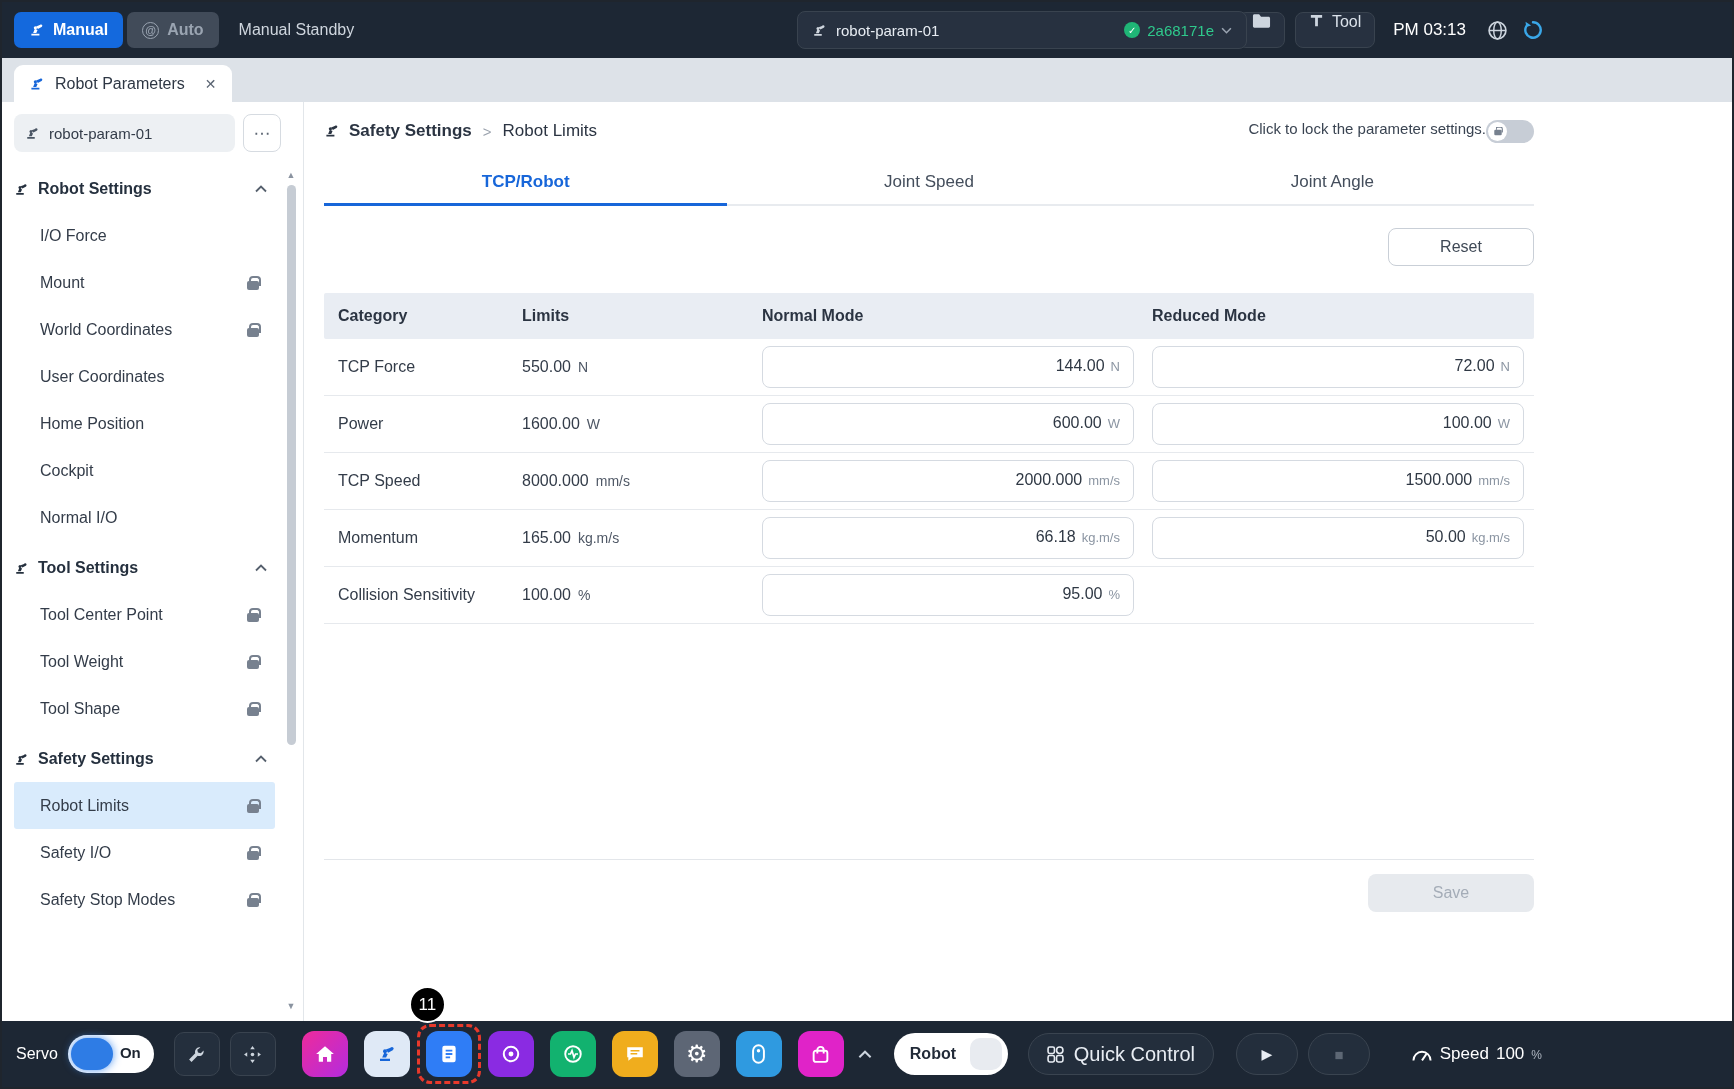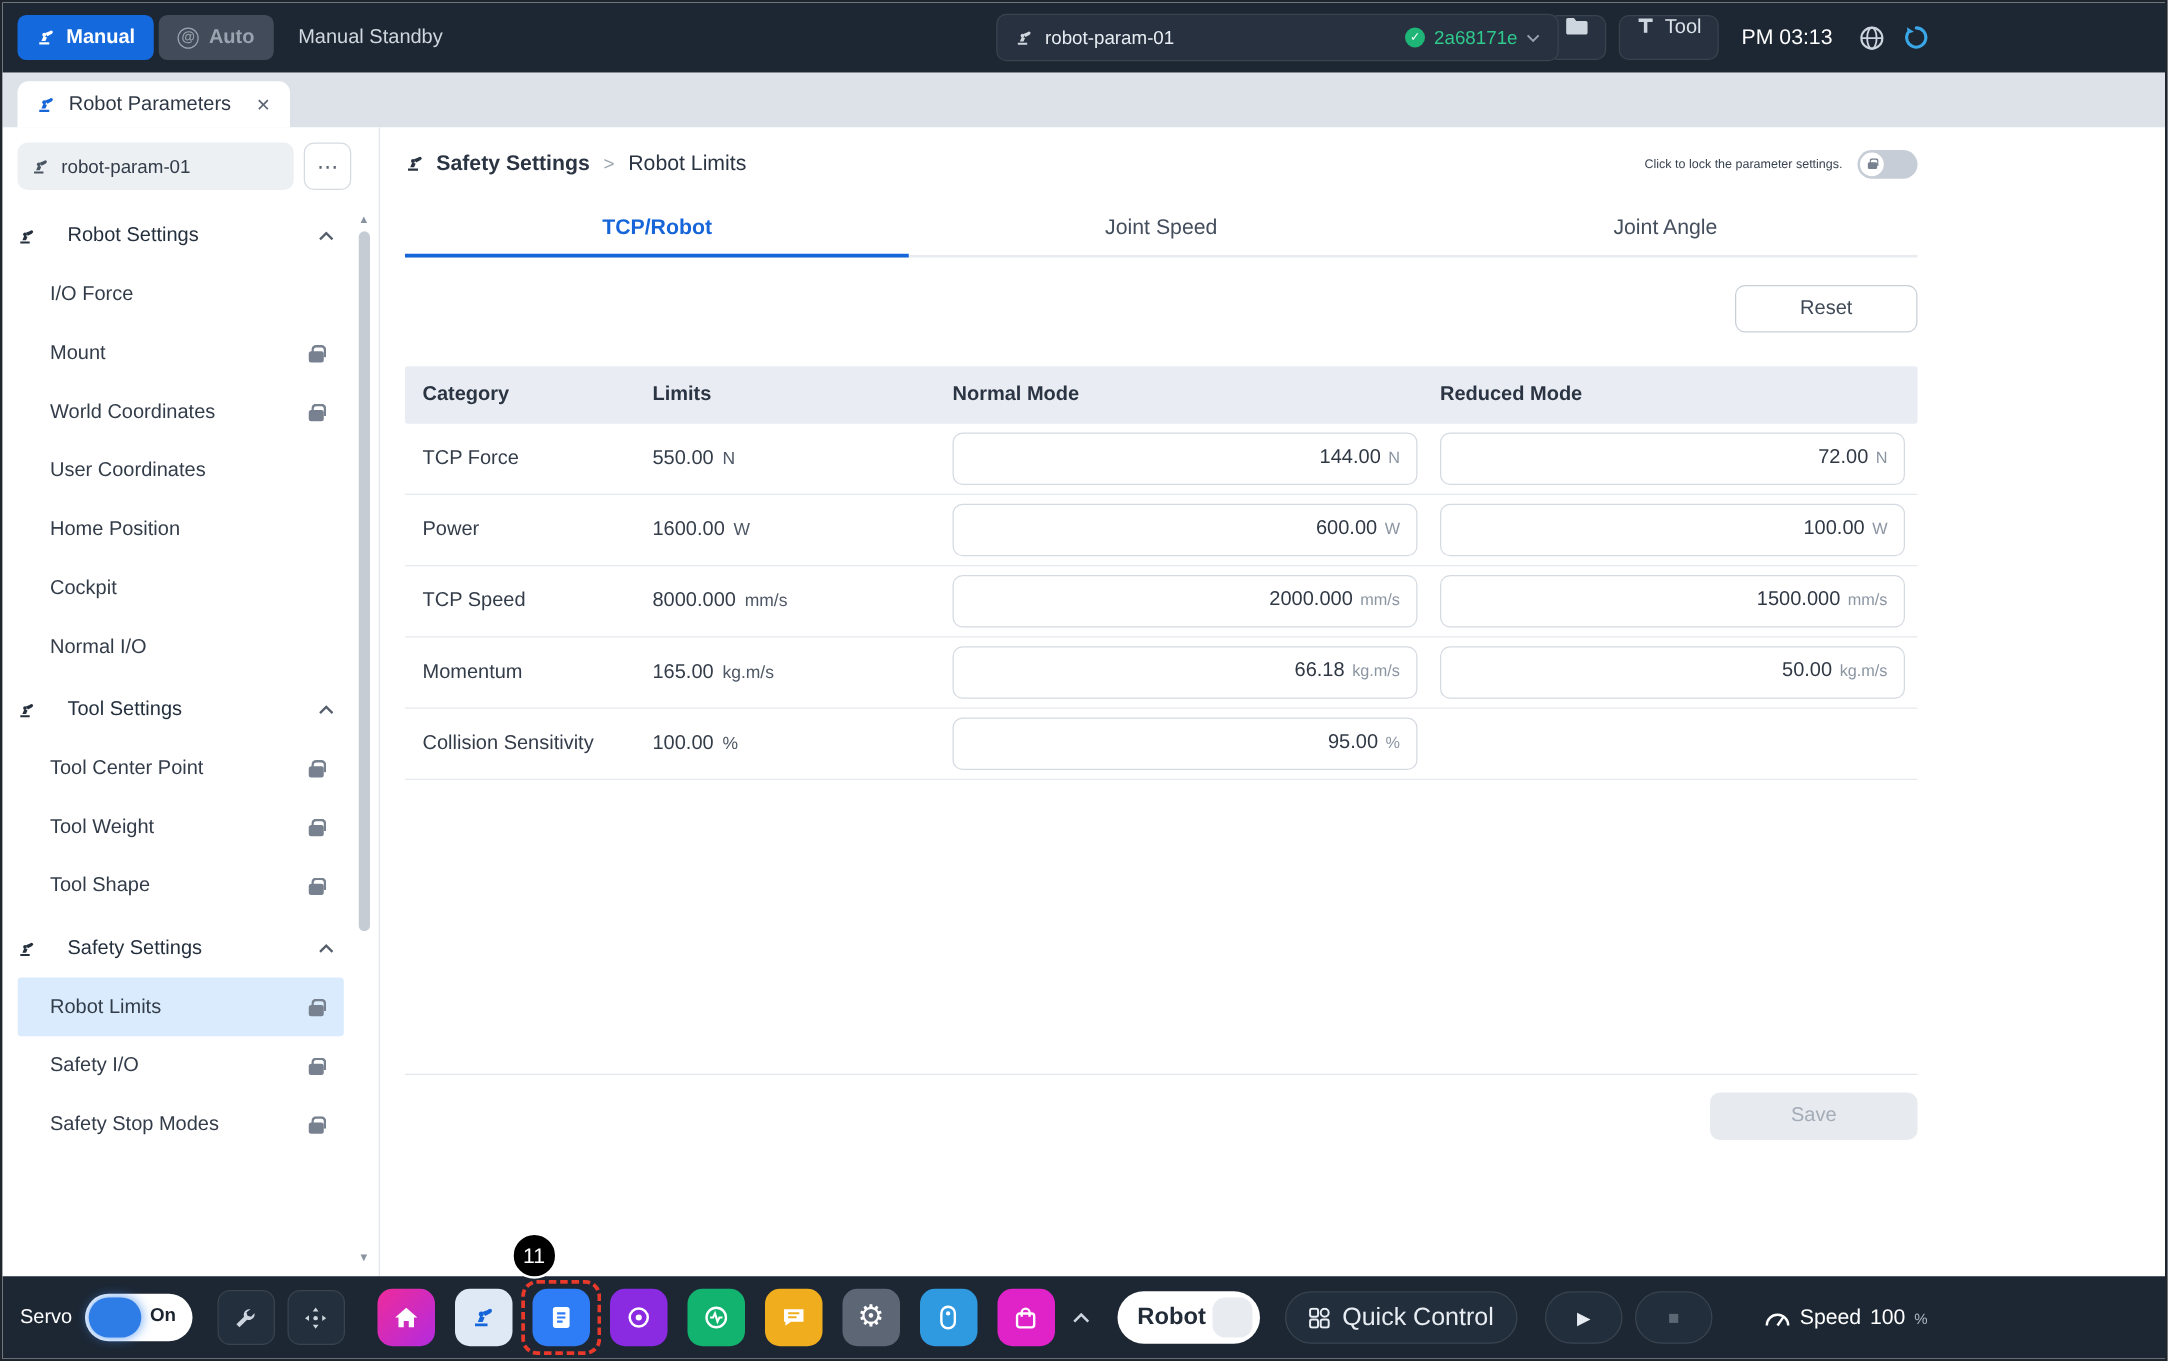--- a/index.html
+++ b/index.html
@@ -32,40 +32,40 @@
   .tab-x{color:#5b6573;font-size:14px;margin-left:10px;cursor:pointer}
 
   
   .body{flex:1;display:flex;min-height:0}
   .sidebar{width:302px;flex:0 0 302px;border-right:1px solid #e2e6ea;position:relative;display:flex;flex-direction:column;padding:12px 0 0 12px;background:#fff}
   .side-top{display:flex;gap:8px;padding-right:22px;margin-bottom:14px}
   .name-box{flex:1;height:38px;background:#edf0f3;border-radius:8px;display:flex;align-items:center;gap:9px;padding:0 11px;font-size:15px;color:#333c49}
   .more-btn{width:38px;height:38px;background:#fff;border:1px solid #d6dbe1;border-radius:8px;color:#5d6673;font-size:17px;cursor:pointer;font-family:inherit}
   .tree{flex:1;overflow:hidden;padding-right:28px}
   .sec{margin-bottom:4px}
-  .sec-head{height:46px;display:flex;align-items:center;gap:25px;font-size:16px;font-weight:400;color:#25303e;cursor:pointer}
+  .sec-head{height:46px;display:flex;align-items:center;gap:9px;font-size:16px;font-weight:700;color:#25303e;cursor:pointer}
   .sec-chev{margin-left:auto;margin-right:8px;color:#56606d;display:flex}
   .item{height:47px;display:flex;align-items:center;padding-left:26px;padding-right:4px;font-size:16px;color:#333c49;cursor:pointer;border-radius:3px}
   .item.sel{background:#d9ebfc}
   .item .lock{margin-left:auto;margin-right:12px}
   .lock{position:relative;width:12px;height:9px;background:#77818f;border-radius:2px;display:inline-block;margin-top:5px;flex:0 0 auto}
   .lock::before{content:"";position:absolute;left:2px;top:-5px;width:8px;height:8px;border:2px solid #77818f;border-bottom:none;border-radius:4px 4px 0 0}
   .sb-track{position:absolute;right:5px;top:66px;bottom:8px;width:14px;display:flex;flex-direction:column;align-items:center}
   .sb-arrow{color:#8a93a0;font-size:9px;line-height:14px;cursor:pointer}
   .sb-thumb{width:9px;background:#c6ccd4;border-radius:5px;flex:0 0 560px;margin:3px 0;cursor:pointer}
   .sb-space{flex:1}
 
   
   .main{flex:1;display:flex;flex-direction:column;min-width:0;background:#fff}
   .mcol{width:1210px;margin-left:20px;display:flex;flex-direction:column;flex:1}
   .main-head{height:58px;display:flex;align-items:center;justify-content:space-between}
   .crumb{display:flex;align-items:center;gap:9px;font-size:17px;color:#2b3442}
   .crumb-parent{font-weight:700}
   .crumb-sep{color:#9aa2ad;font-size:15px;margin:0 2px}
-  .lockhint{display:flex;align-items:center;gap:12px;font-size:10px;color:#3a4452}
+  .lockhint{display:flex;align-items:flex-start;gap:0;font-size:15px;color:#3a4452}
   .switch{width:48px;height:23px;background:#c7cdd6;border-radius:12px;position:relative;cursor:pointer}
   .switch .knob{width:19px;height:19px;background:#fff;border-radius:50%;position:absolute;left:2px;top:2px;display:flex;align-items:center;justify-content:center}
   .switch .lock{transform:scale(.62);margin-top:2px}
   .mtabs{display:flex;border-bottom:2px solid #e8ebef;height:46px;flex:0 0 auto}
   .mtab{flex:1;display:flex;align-items:center;justify-content:center;font-size:17px;color:#444e5c;position:relative;cursor:pointer}
   .mtab.active{color:#1766d9;font-weight:600}
   .mtab.active::after{content:"";position:absolute;left:0;right:0;bottom:-2px;height:3px;background:#1766d9}
   .content{flex:1;padding-top:22px}
   .reset-row{display:flex;justify-content:flex-end;margin-bottom:27px}
   .btn-reset{width:146px;height:38px;background:#fff;border:1px solid #c9cfd7;border-radius:8px;font-size:16px;color:#3f4956;font-family:inherit;cursor:pointer}
@@ -100,21 +100,21 @@
   .t-target{background:#8a2be2}
   .t-pulse{background:#12b26f}
   .t-chat{background:#f0ad1d}
   .t-gear{background:#5d6675;color:#fff;font-size:24px;line-height:1}
   .t-remote{background:#2f9ae0}
   .t-store{background:#e023c8}
   .tile-wrap{position:relative}
   .hl{position:absolute;left:-9px;top:-7px;right:-9px;bottom:-7px;border:3px dashed #e8392b;border-radius:13px;pointer-events:none}
   .badge{position:absolute;left:-17px;top:-45px;width:37px;height:37px;background:#000;color:#fff;border:2px solid #fff;border-radius:50%;display:flex;align-items:center;justify-content:center;font-size:17px;z-index:6}
   .dock-chev{color:#cdd5de;margin-left:14px;display:flex;cursor:pointer}
-  .robot-pill{width:114px;height:42px;background:#fff;border-radius:21px;display:flex;align-items:center;justify-content:space-between;padding:0 6px 0 16px;font-size:19px;font-weight:600;color:#222b38;margin-left:22px;cursor:pointer;flex:0 0 auto}
+  .robot-pill{width:114px;height:42px;background:#fff;border-radius:21px;display:flex;align-items:center;justify-content:space-between;padding:0 6px 0 16px;font-size:16px;font-weight:600;color:#222b38;margin-left:22px;cursor:pointer;flex:0 0 auto}
   .robot-knob{width:32px;height:32px;background:#e8ebf0;border-radius:10px}
   .qc-pill{height:42px;border:1px solid #3a4450;background:#232e3c;border-radius:21px;display:flex;align-items:center;gap:10px;padding:0 18px;color:#e8edf3;font-size:20px;margin-left:20px;cursor:pointer;flex:0 0 auto}
   .play-pill,.stop-pill{width:62px;height:42px;border-radius:21px;background:#232e3c;border:1px solid #3a4450;display:flex;align-items:center;justify-content:center;cursor:pointer;flex:0 0 auto}
   .play-pill{margin-left:22px;color:#e8edf3;font-size:14px}
   .stop-pill{margin-left:10px;color:#5d6774;font-size:15px}
   .speed{display:flex;align-items:baseline;gap:7px;color:#fff;font-size:17px;margin-left:auto}
   .speed .gauge{align-self:center;display:flex}
   .pct{font-size:12px;color:#aeb6c0}
   svg{display:block}
 </style>

